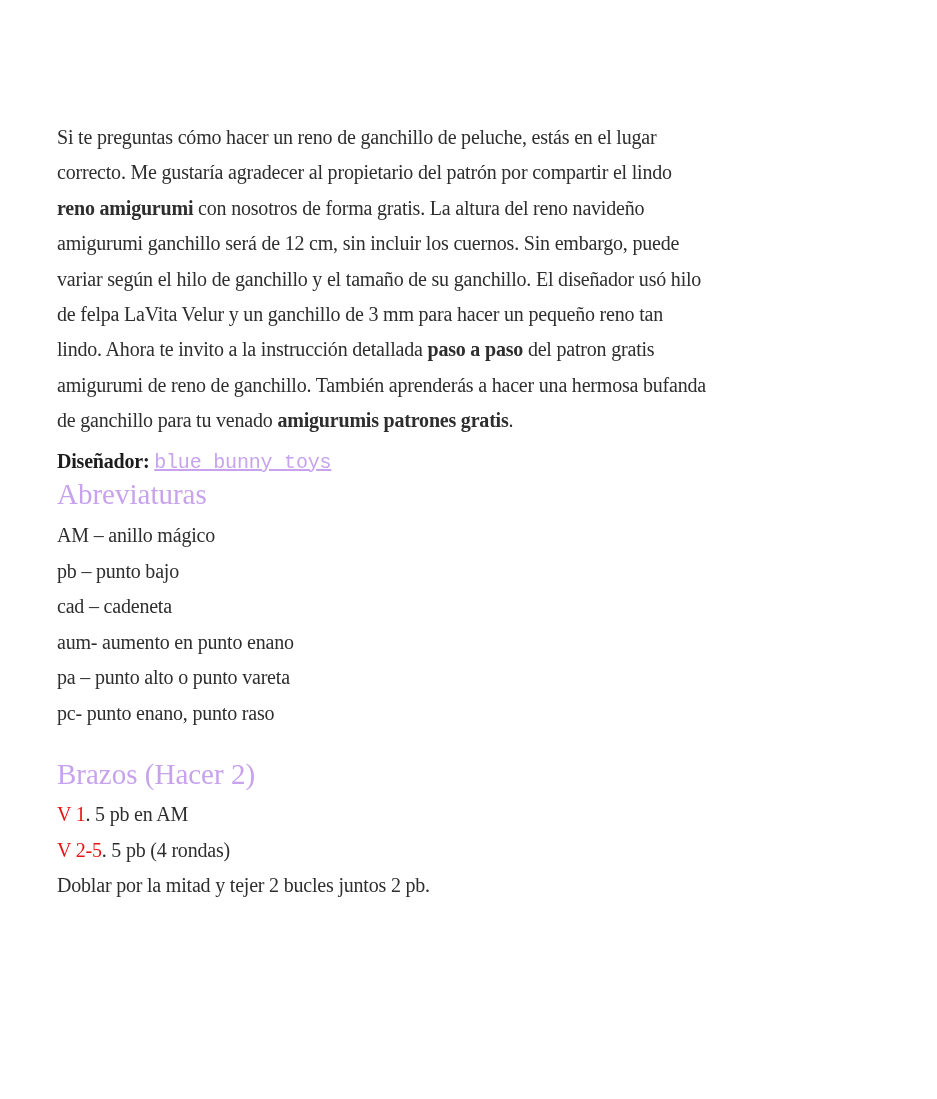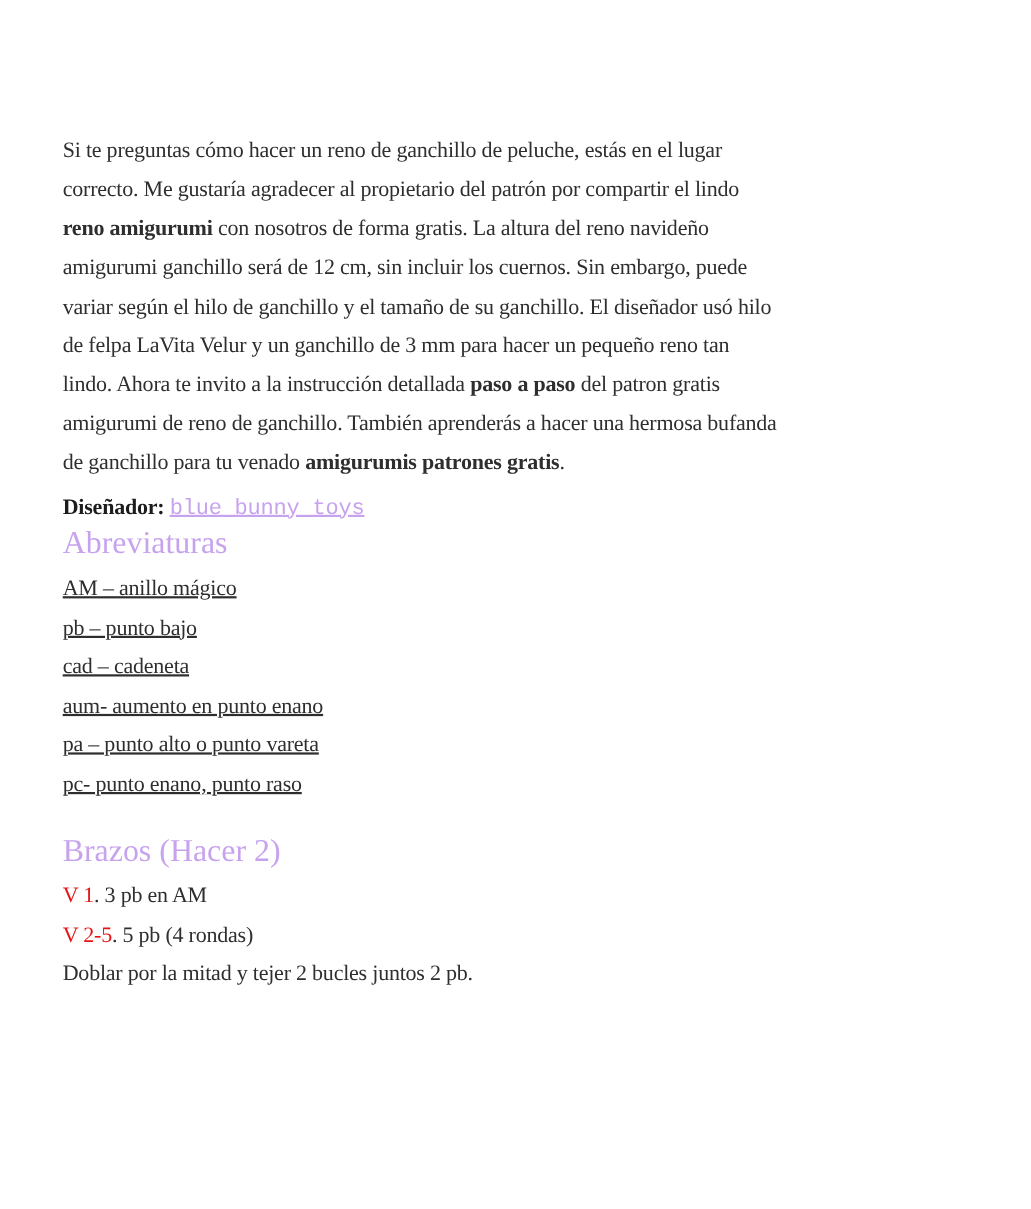--- a/index.html
+++ b/index.html
@@ -49,21 +49,21 @@
     font-family:Liberation Mono, monospace;
   }
   h2{
     margin:0;
     font-weight:400;
     color:var(--purple);
     font-size:29px;
     line-height:38px;
   }
   .abbrev-heading{margin-top:-5px;}
-  .abbrev-list{margin:5px 0 0 0;text-decoration:underline;}
+  .abbrev-list{margin:5px 0 0 0;}
   .abbrev-list p{
     margin:0;
     font-size:20px;
     line-height:35.5px;
     letter-spacing:-0.2px;
   }
   .arms-heading{margin-top:24px;}
   .pattern-rows{margin:4px 0 0 0;}
   .pattern-rows p{
     margin:0;
@@ -95,18 +95,18 @@
     <p>pb – punto bajo</p>
     <p>cad – cadeneta</p>
     <p>aum- aumento en punto enano</p>
     <p>pa – punto alto o punto vareta</p>
     <p>pc- punto enano, punto raso</p>
   </div>
 
   <h2 class="arms-heading">Brazos (Hacer 2)</h2>
 
   <div class="pattern-rows">
-    <p><span class="row-label">V 1</span><span>. 3 pb en AM</span></p>
+    <p><span class="row-label">V 1</span><span>. 5 pb en AM</span></p>
     <p><span class="row-label">V 2-5</span><span>. 5 pb (4 rondas)</span></p>
     <p>Doblar por la mitad y tejer 2 bucles juntos 2 pb.</p>
   </div>
 
 </div>
 
 </body></html>

